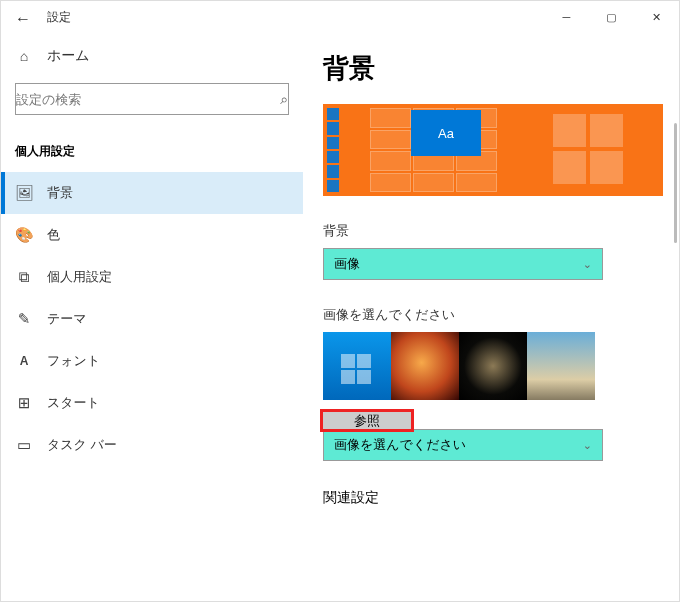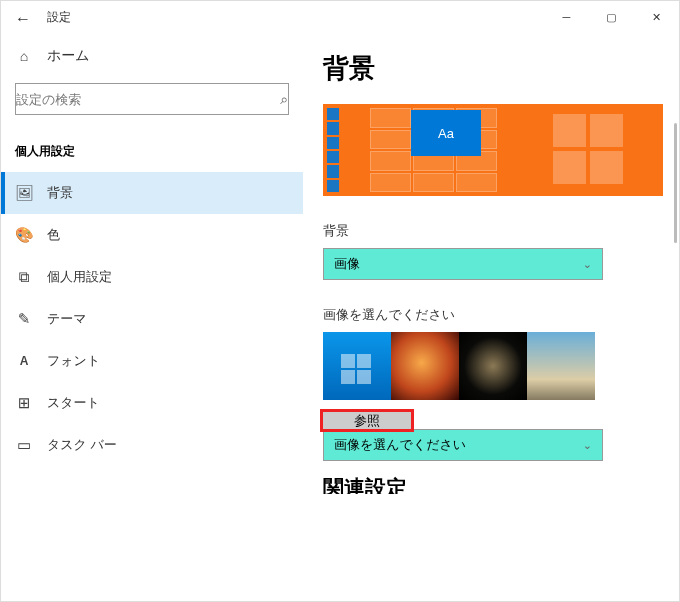--- a/index.html
+++ b/index.html
@@ -52,21 +52,21 @@
 .thumb.win .q { position:absolute; width:14px; height:14px; background:rgba(255,255,255,0.5); }
 .thumb.win .q1{left:18px;top:22px;} .thumb.win .q2{left:34px;top:22px;} .thumb.win .q3{left:18px;top:38px;} .thumb.win .q4{left:34px;top:38px;}
 .thumb.lion1 { background: radial-gradient(circle at 45% 45%, #f7a94a 0%, #c0461c 55%, #320603 100%); }
 .thumb.lion2 { background: radial-gradient(circle at 50% 50%, #8c7a56 0%, #0a0a08 60%, #000 100%); }
 .thumb.beach { background: linear-gradient(180deg,#6aaed8 0%, #dccda6 70%, #867b62 100%); }
 
 .browse-btn { margin-top: 12px; width: 88px; height: 17px; background: #ccc; border: none; font-size: 13px; color: #000; cursor: pointer; outline: 3px solid #e22; outline-offset: 0; }
 
 .scrollbar { position: absolute; right: 2px; top: 90px; width: 3px; height: 120px; background: #bbb; border-radius: 2px; }
 
-.cutoff { font-size: 21px; font-weight: 700; margin-top: 13px; color: #000; overflow:hidden; height:20px; }
+.cutoff { font-size: 14px; font-weight: 400; margin-top: 28px; color: #000; overflow:hidden; height:20px; }
 </style>
 </head>
 <body>
 
 <div class="titlebar">
   <div class="back">←</div>
   <div class="title">設定</div>
   <div class="window-controls">
     <div>─</div>
     <div>▢</div>

